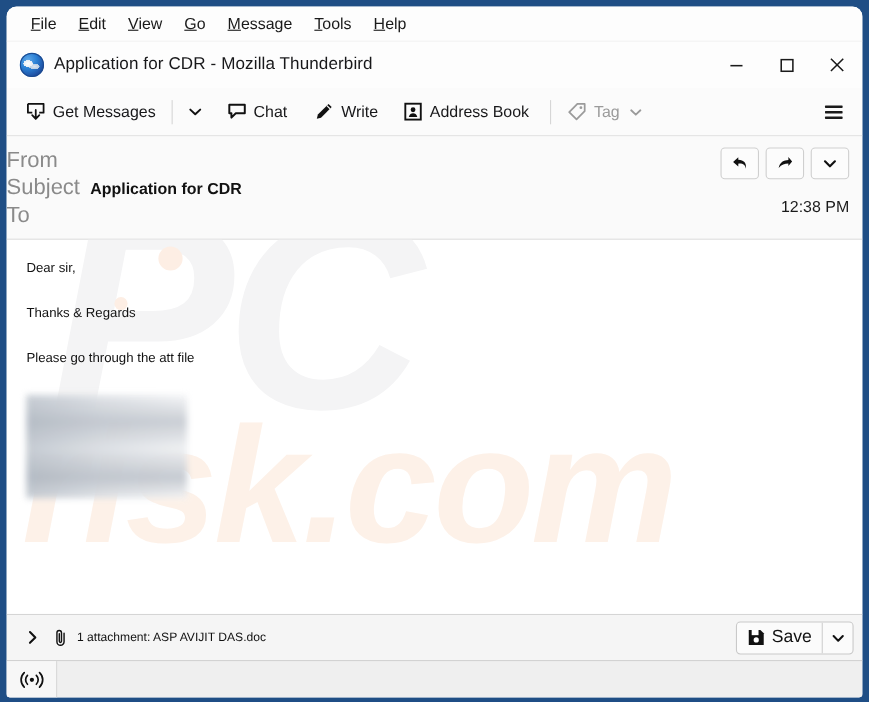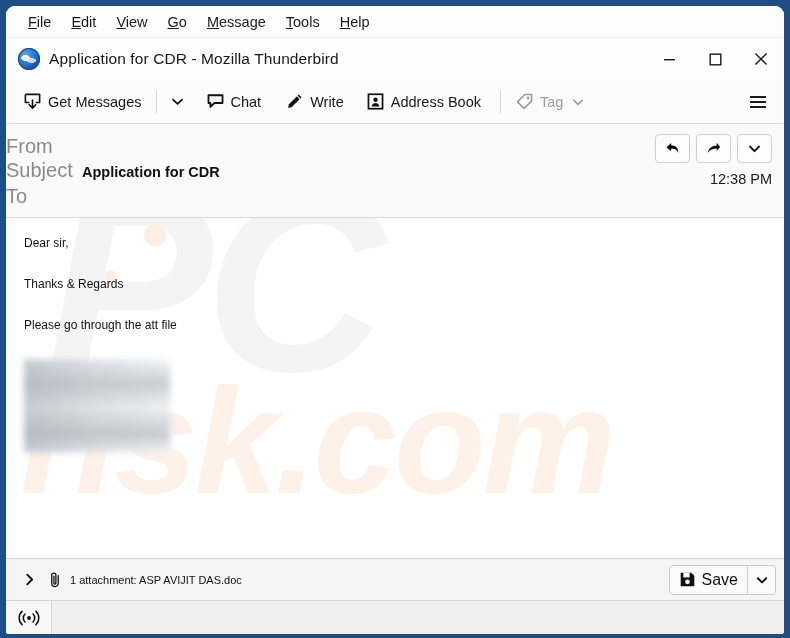--- a/index.html
+++ b/index.html
@@ -187,21 +187,21 @@
     border-radius: 4px;
     background: #fcfcfc;
     display: flex;
     align-items: center;
     justify-content: center;
     cursor: default;
   }
   #msg-time {
     font-size: 14.5px;
     color: #1a1a1a;
-    margin-top: 8px;
+    margin-top: 18px;
     white-space: nowrap;
   }
 
   
   #msg-body {
     flex: 1 1 auto;
     background: #ffffff;
     position: relative;
     overflow: hidden;
     padding: 18px 0 0 18px;

